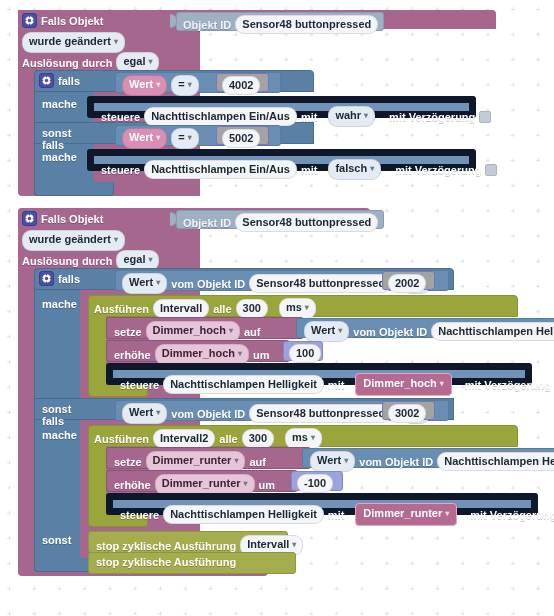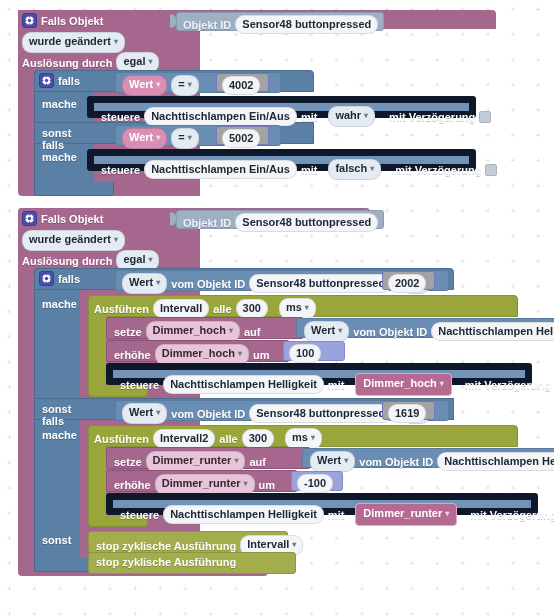--- a/index.html
+++ b/index.html
@@ -427,21 +427,21 @@
 
       <div class="blk pink" style="left:18px; top:45px; width:184px; height:22px;">
         <div class="row" style="left:7px; top:3px;">
           <span class="lbl">erhöhe</span>
           <span class="field" style="background:#e7c4d7; color:#3a2433;">
             <span>Dimmer_hoch</span><span class="car">▾</span>
           </span>
           <span class="lbl">um</span>
         </div>
       </div>
-      <div class="blk numblk2" style="left:195px; top:46px; width:62px; height:20px;">
+      <div class="blk numblk2" style="left:195px; top:46px; width:40px; height:20px;">
         <span class="field white" style="position:absolute; left:5px; top:2px;">100</span>
       </div>
 
       <div class="blk value-blue2" style="left:18px; top:68px; width:426px; height:22px;">
         <div class="row" style="left:7px; top:3px;">
           <span class="lbl">steuere</span>
           <span class="field white">Nachttischlampen Helligkeit</span>
           <span class="lbl">mit</span>
           <span style="display:inline-block;width:3px;"></span>
           <span class="field" style="background:#b56a92;color:#ffffff;border:1px solid #e9a7c6;border-radius:4px;padding:2px 7px 3px 7px;">
@@ -465,21 +465,21 @@
         </span>
         <span class="lbl">vom Objekt ID</span>
         <span class="field white">Sensor48 buttonpressed</span>
         <span style="display:inline-block;width:2px;"></span>
         <span class="field lite">
           <span>=</span><span class="car">▾</span>
         </span>
       </div>
     </div>
     <div class="blk numblk" style="left:348px; top:133px; width:53px; height:19px;">
-      <span class="field white" style="position:absolute; left:5px; top:2px;">1619</span>
+      <span class="field white" style="position:absolute; left:5px; top:2px;">3002</span>
     </div>
 
     <div class="row" style="left:8px; top:161px;">
       <span class="lbl">mache</span>
     </div>
 
     <div style="position:absolute; left:54px; top:157px;">
       <div style="position:absolute; left:0; top:0; width:430px; height:22px; background:#9aa53c; border:1px solid #869233; border-radius:4px 4px 0 0;"></div>
       <div style="position:absolute; left:0; top:0; width:18px; height:96px; background:#9aa53c; border:1px solid #869233; border-right:none; border-radius:4px 0 0 4px;"></div>
       <div style="position:absolute; left:0; top:90px; width:60px; height:12px; background:#9aa53c; border:1px solid #869233; border-top:none; border-radius:0 0 4px 4px;"></div>

